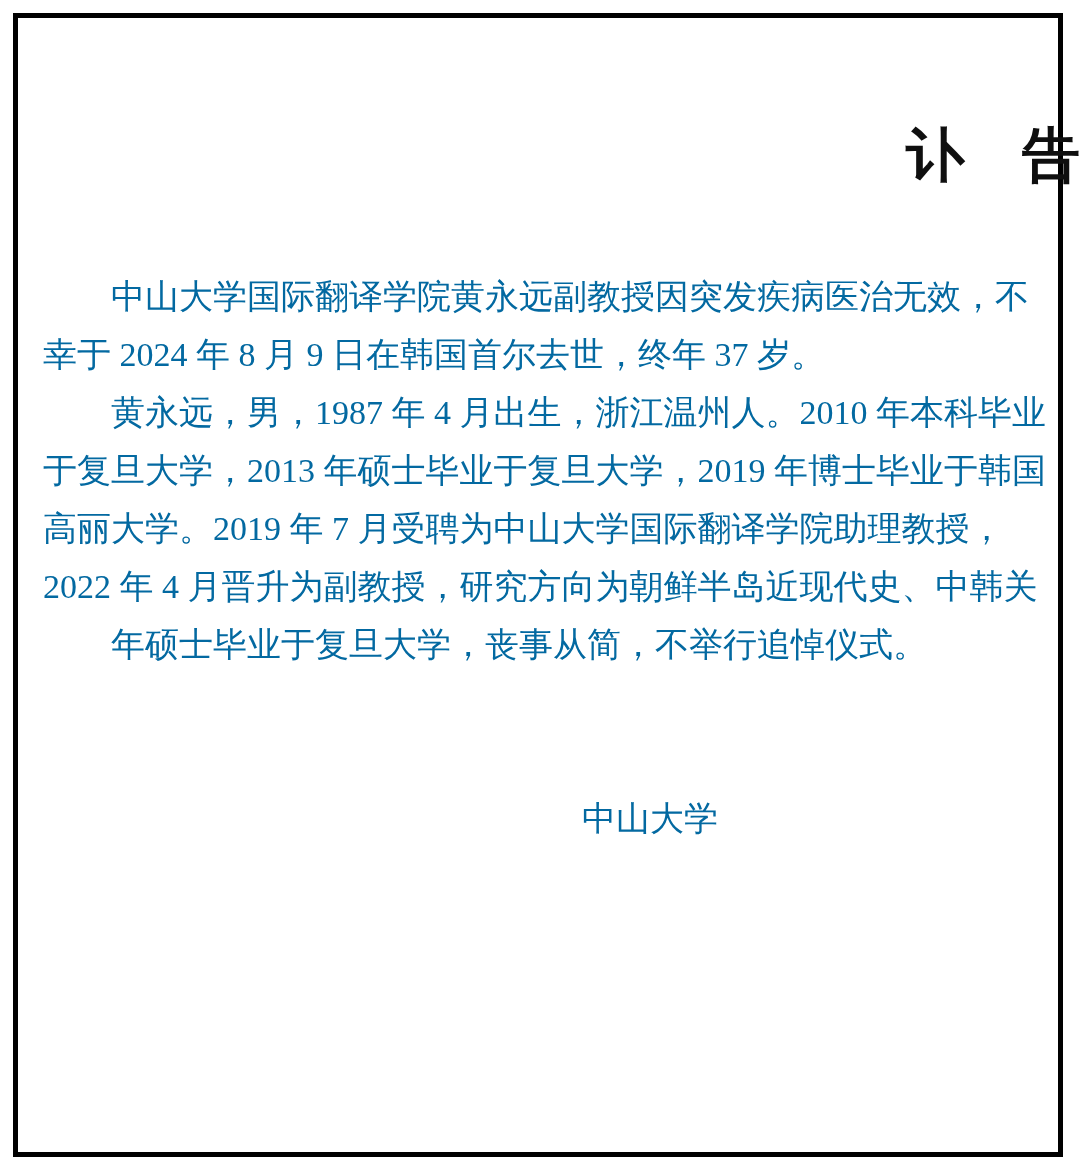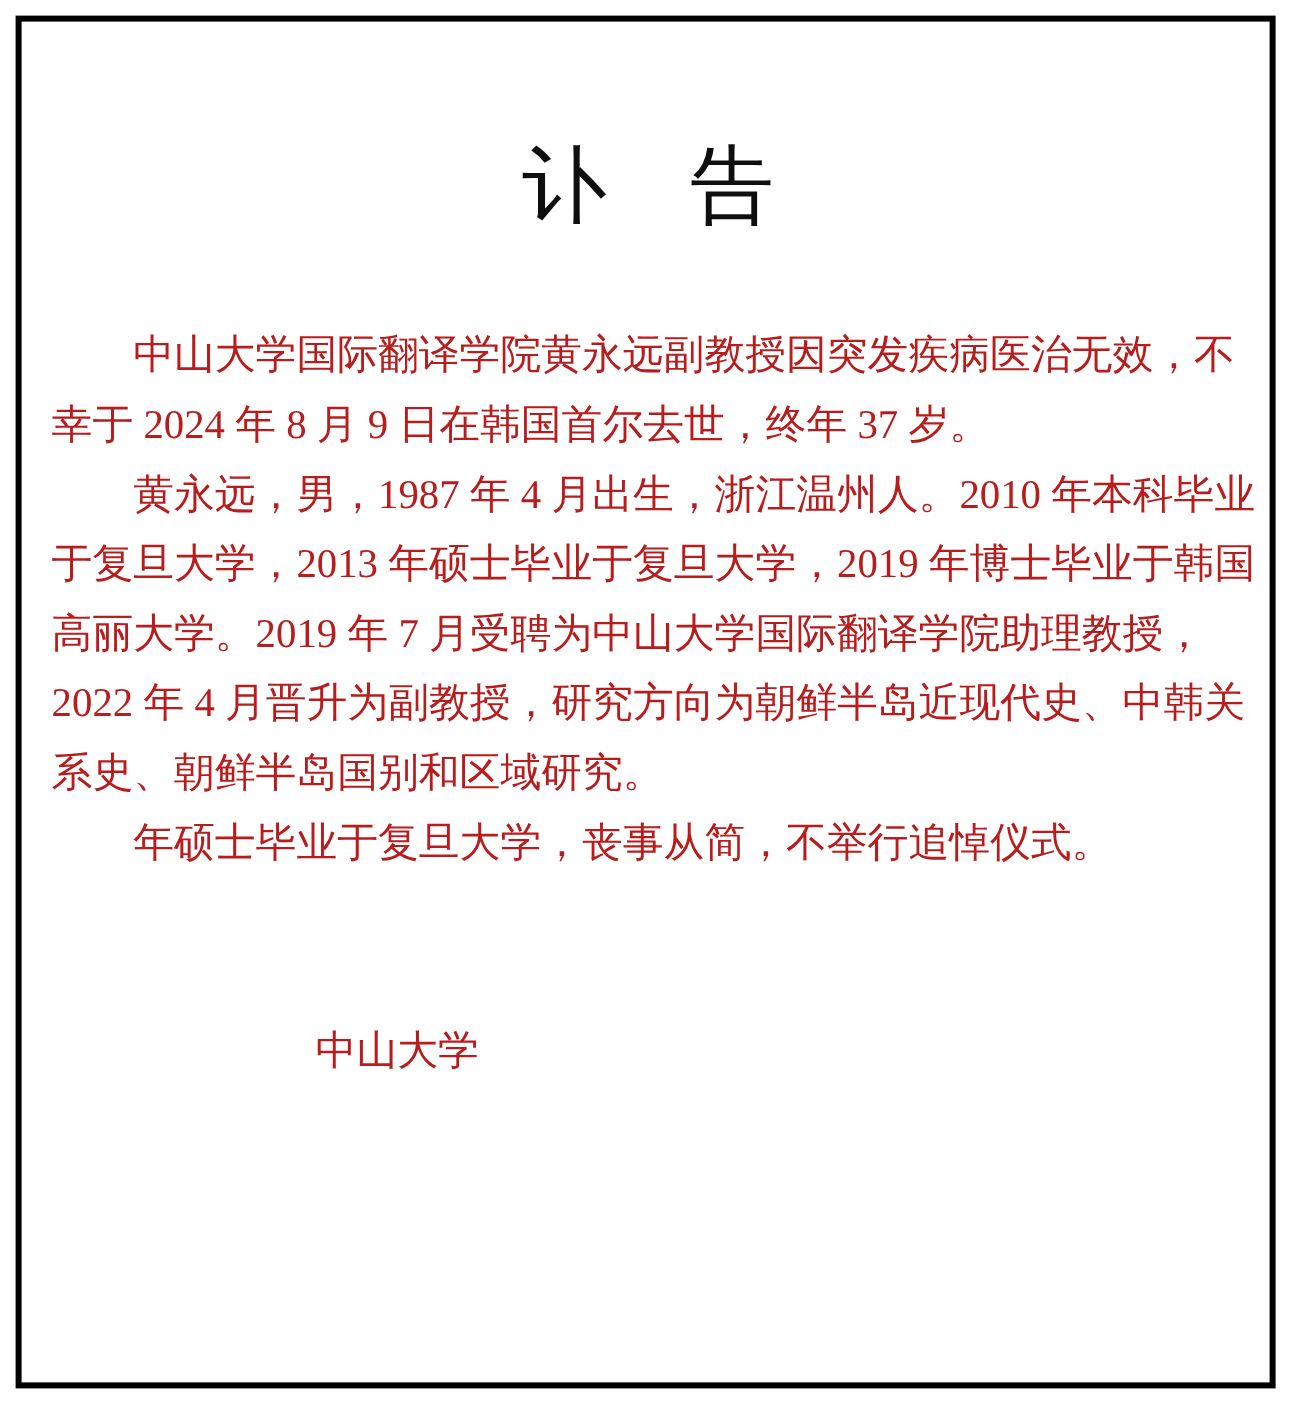--- a/index.html
+++ b/index.html
@@ -18,48 +18,48 @@
     width: 1040px;
     height: 1134px;
     border: 5px solid #000000;
     background: #ffffff;
   }
   .doc-title {
     position: absolute;
     left: 0;
     right: 0;
     top: 106px;
-    text-align: center;
-    font-size: 70px;
+    text-align: right;
+    font-size: 58px;
     line-height: 100px;
-    font-weight: normal;
+    font-weight: bold;
     letter-spacing: 0;
     color: #0f0f0f;
     white-space: pre;
   }
   .body-text {
     position: absolute;
     left: 43px;
     top: 268px;
     width: 994px;
   }
   .line {
     font-size: 34px;
     line-height: 58px;
     height: 58px;
     white-space: nowrap;
-    color: #b91c1c;
+    color: #0369a1;
   }
   .line.indent {
     text-indent: 2em;
   }
   .signature-block {
     margin-top: 116px;
     padding-left: 220px;
-    text-align: left;
+    text-align: center;
   }
   .signature-block .line {
     white-space: nowrap;
   }
 </style>
 </head>
 <body>
 
 <div class="frame"></div>
 
@@ -67,21 +67,20 @@
 
 <div class="body-text">
 
   <div class="line indent">中山大学国际翻译学院黄永远副教授因突发疾病医治无效，不</div>
   <div class="line">幸于 2024 年 8 月 9 日在韩国首尔去世，终年 37 岁。</div>
 
   <div class="line indent">黄永远，男，1987 年 4 月出生，浙江温州人。2010 年本科毕业</div>
   <div class="line">于复旦大学，2013 年硕士毕业于复旦大学，2019 年博士毕业于韩国</div>
   <div class="line">高丽大学。2019 年 7 月受聘为中山大学国际翻译学院助理教授，</div>
   <div class="line">2022 年 4 月晋升为副教授，研究方向为朝鲜半岛近现代史、中韩关</div>
-  <div class="line">系史、朝鲜半岛国别和区域研究。</div>
 
 
   <div class="line indent">年硕士毕业于复旦大学，丧事从简，不举行追悼仪式。</div>
 
   <div class="signature-block">
     <div class="line">中山大学</div>
   </div>
 
 </div>
 

